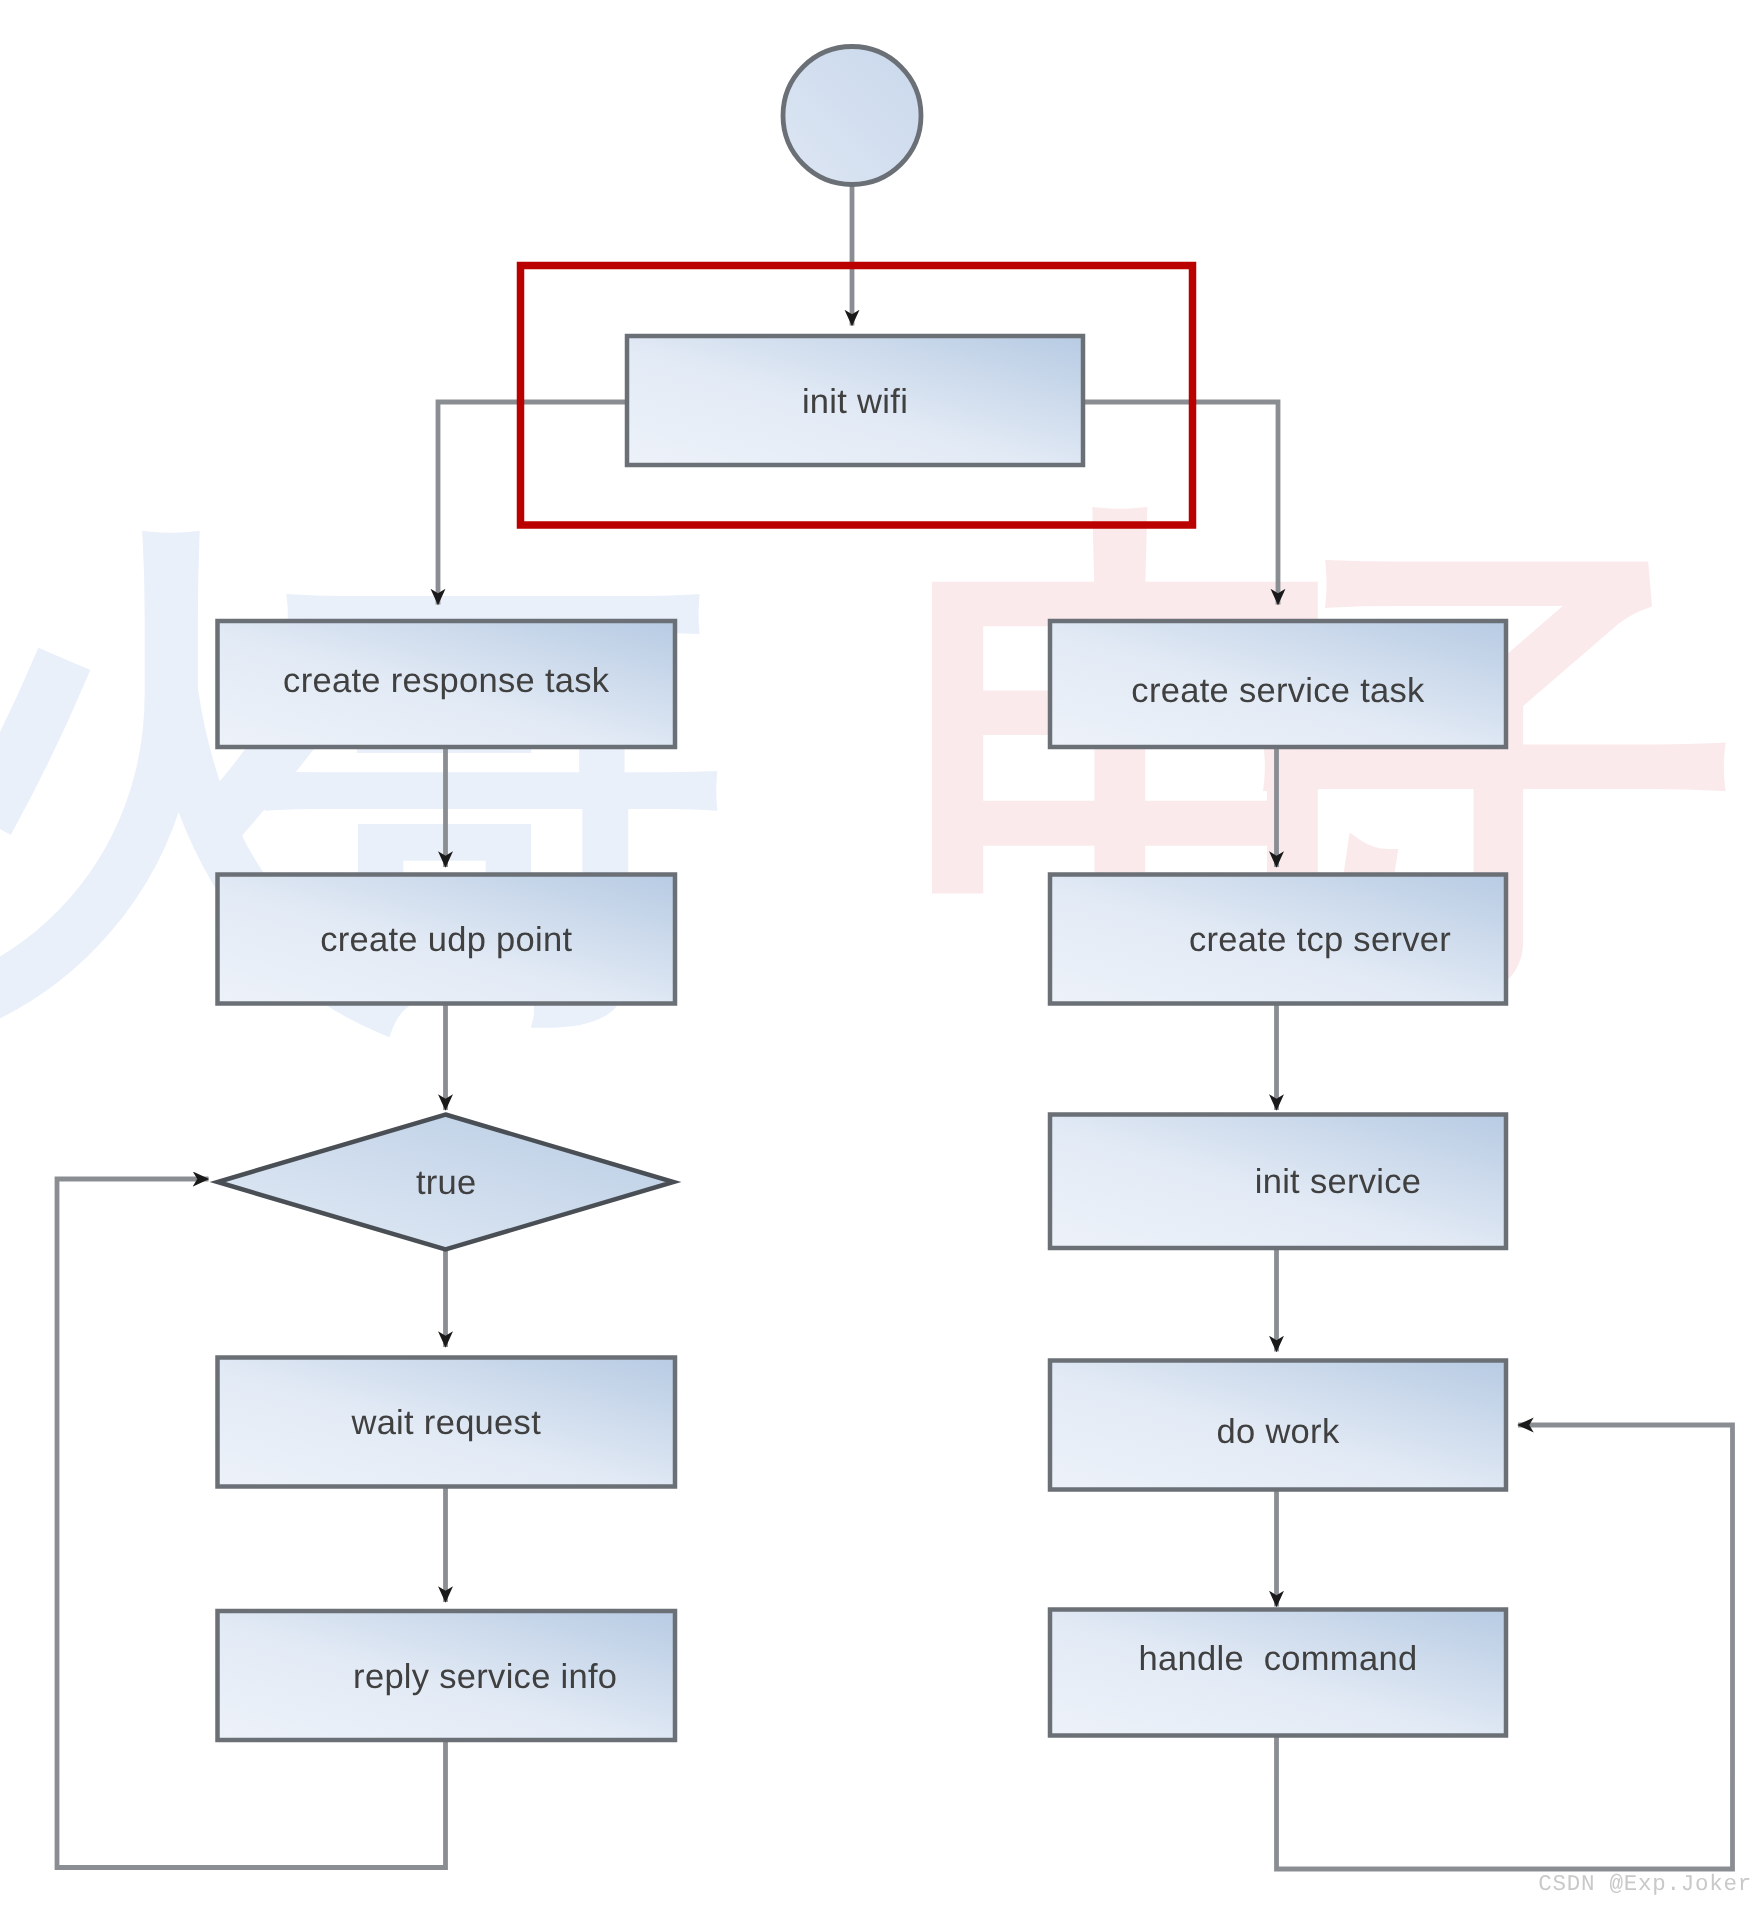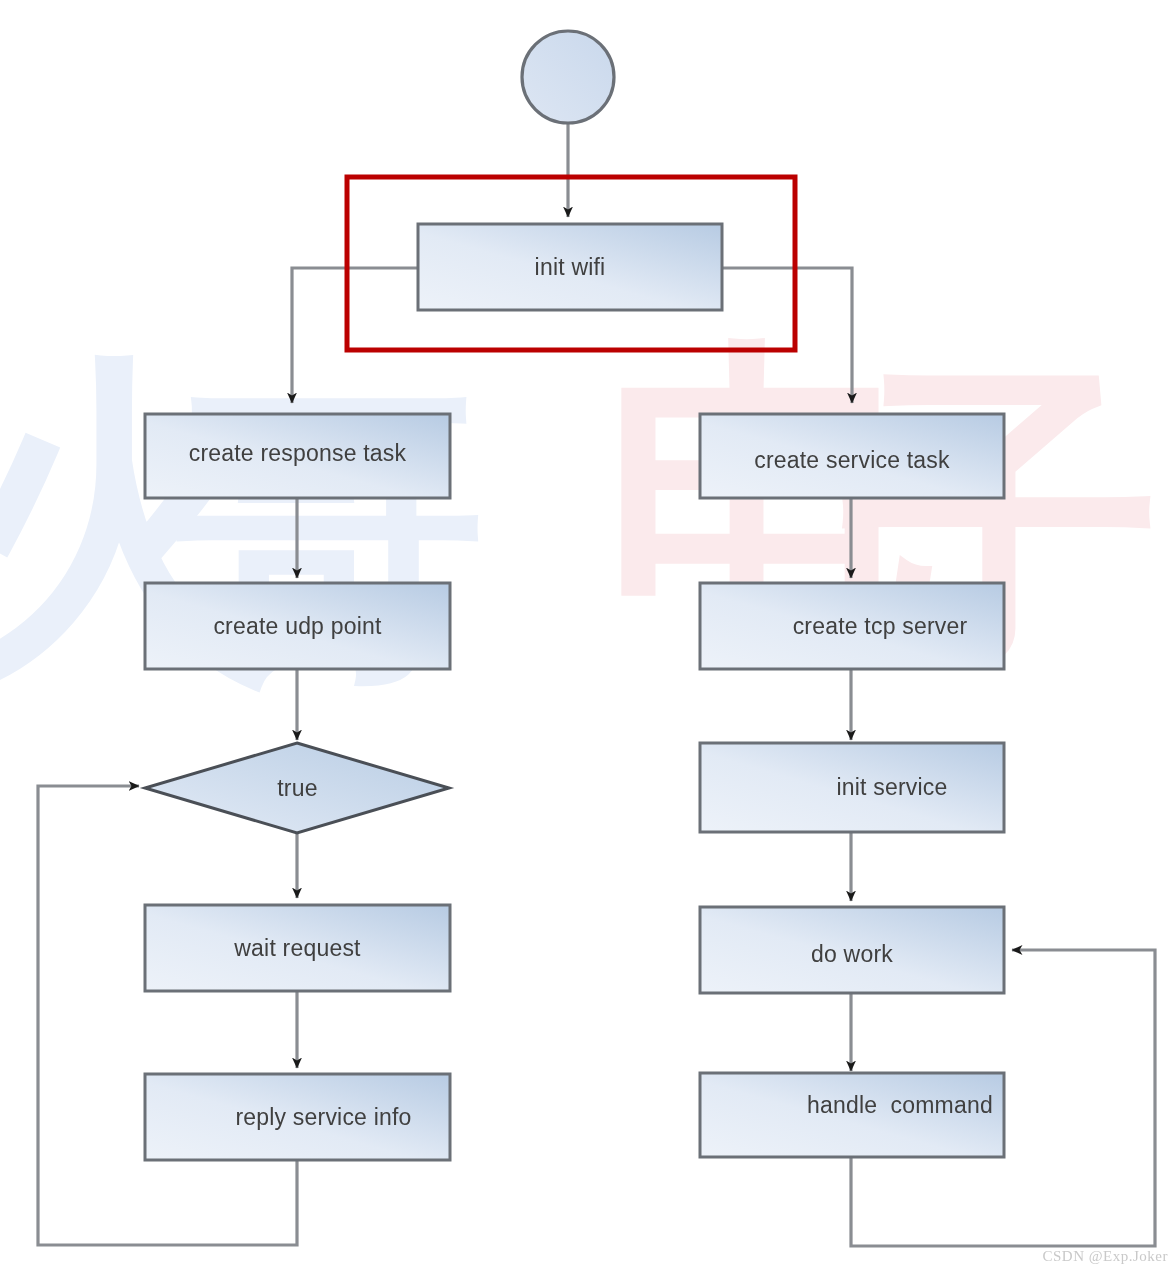--- a/index.html
+++ b/index.html
@@ -34,21 +34,21 @@
     font-family:"Liberation Sans", sans-serif;
     letter-spacing:.2px;
     white-space:pre;
     text-align:center;
     pointer-events:none;
   }
 
   .credit{
     position:absolute;right:6px;bottom:6px;z-index:5;
     color:#c9c9c9;font-size:15px;
-    font-family:Liberation Serif, serif;
+    font-family:Liberation Mono, monospace;
     letter-spacing:.5px;white-space:nowrap;
   }
 </style>
 </head>
 <body>
 
 <div id="stage">
 
   <div class="wm-layer">
     <div class="wm-char" id="wm0" style="left: -52px; top: 352px; font-size: 340px; color: rgb(234, 240, 250);">火</div>
@@ -124,16 +124,16 @@
   <div class="nodelabel" style="left:145px;top:414px;width:305px;height:79px;">create response task</div>
   <div class="nodelabel" style="left:145px;top:583px;width:305px;height:86px;">create udp point</div>
   <div class="nodelabel" style="left:145px;top:745px;width:305px;height:86px;">true</div>
   <div class="nodelabel" style="left:145px;top:905px;width:305px;height:86px;">wait request</div>
   <div class="nodelabel" style="left:145px;top:1074px;width:305px;height:86px;margin-left:26px;">reply service info</div>
 
   <div class="nodelabel" style="left:700px;top:414px;width:304px;height:92px;">create service task</div>
   <div class="nodelabel" style="left:700px;top:583px;width:304px;height:86px;margin-left:28px;">create tcp server</div>
   <div class="nodelabel" style="left:700px;top:743px;width:304px;height:89px;padding-left:40px;">init service</div>
   <div class="nodelabel" style="left:700px;top:907px;width:304px;height:94px;border-radius:11px;">do work</div>
-  <div class="nodelabel" style="left:700px;top:1073px;width:304px;height:64px;padding-left:48px;">handle  command</div>
+  <div class="nodelabel" style="left:700px;top:1073px;width:304px;height:64px;">handle  command</div>
 
   <div class="credit">CSDN @Exp.Joker</div>
 </div>
 
 </body></html>

